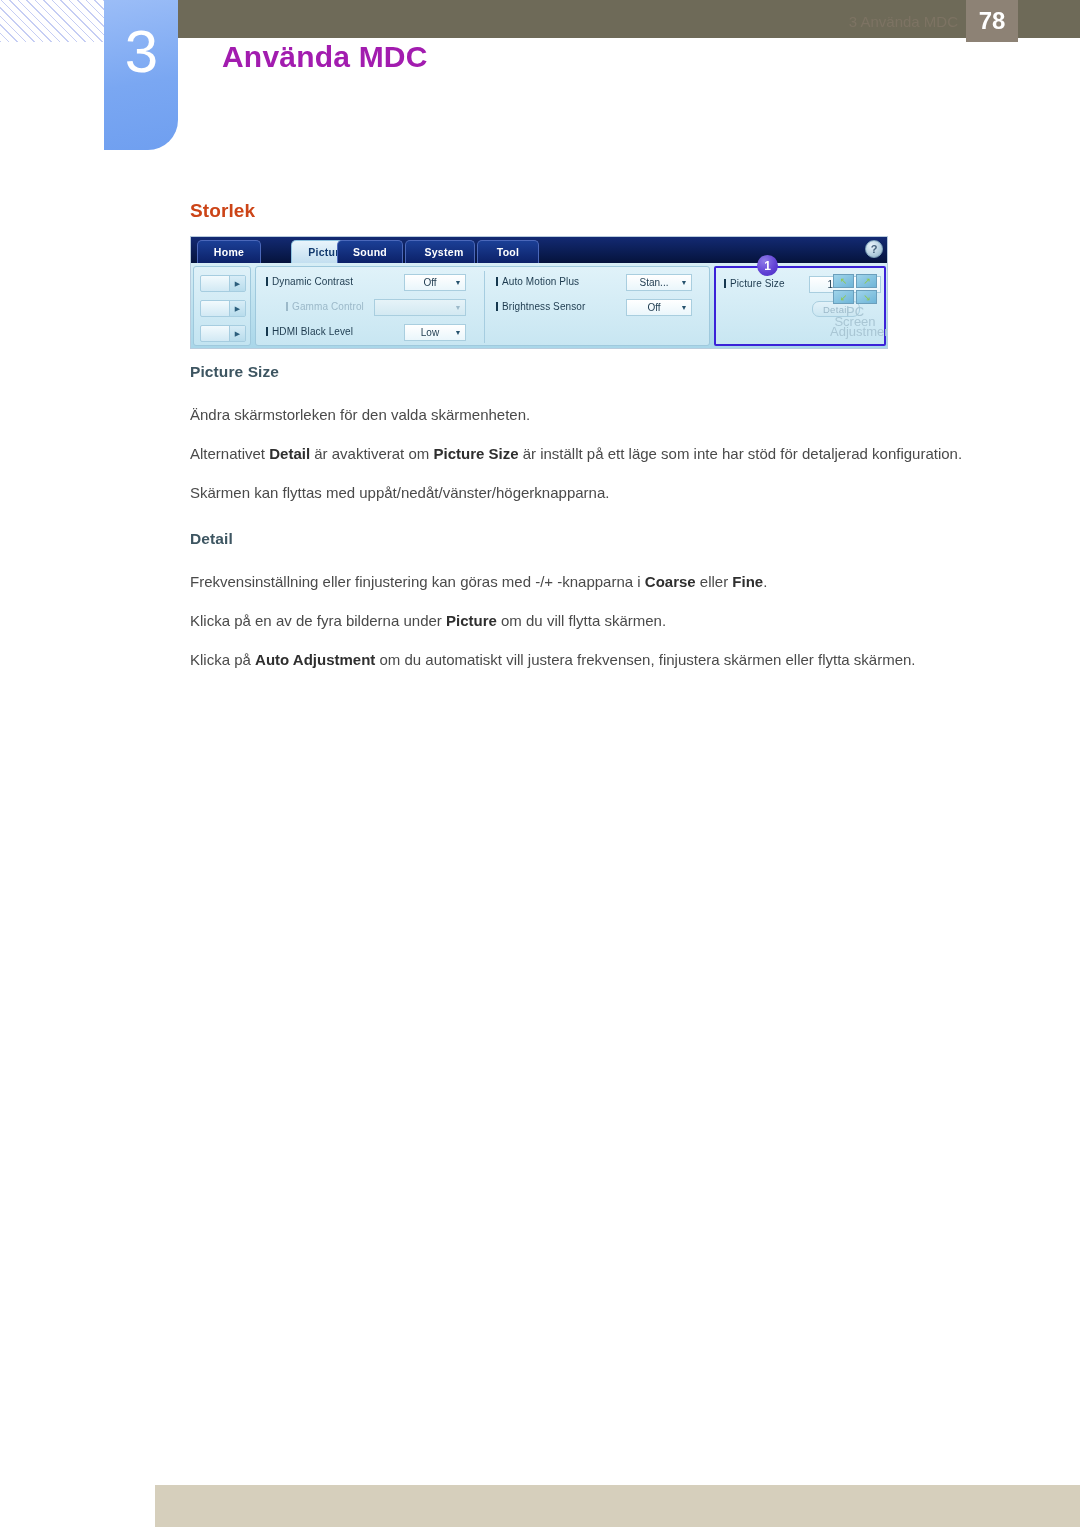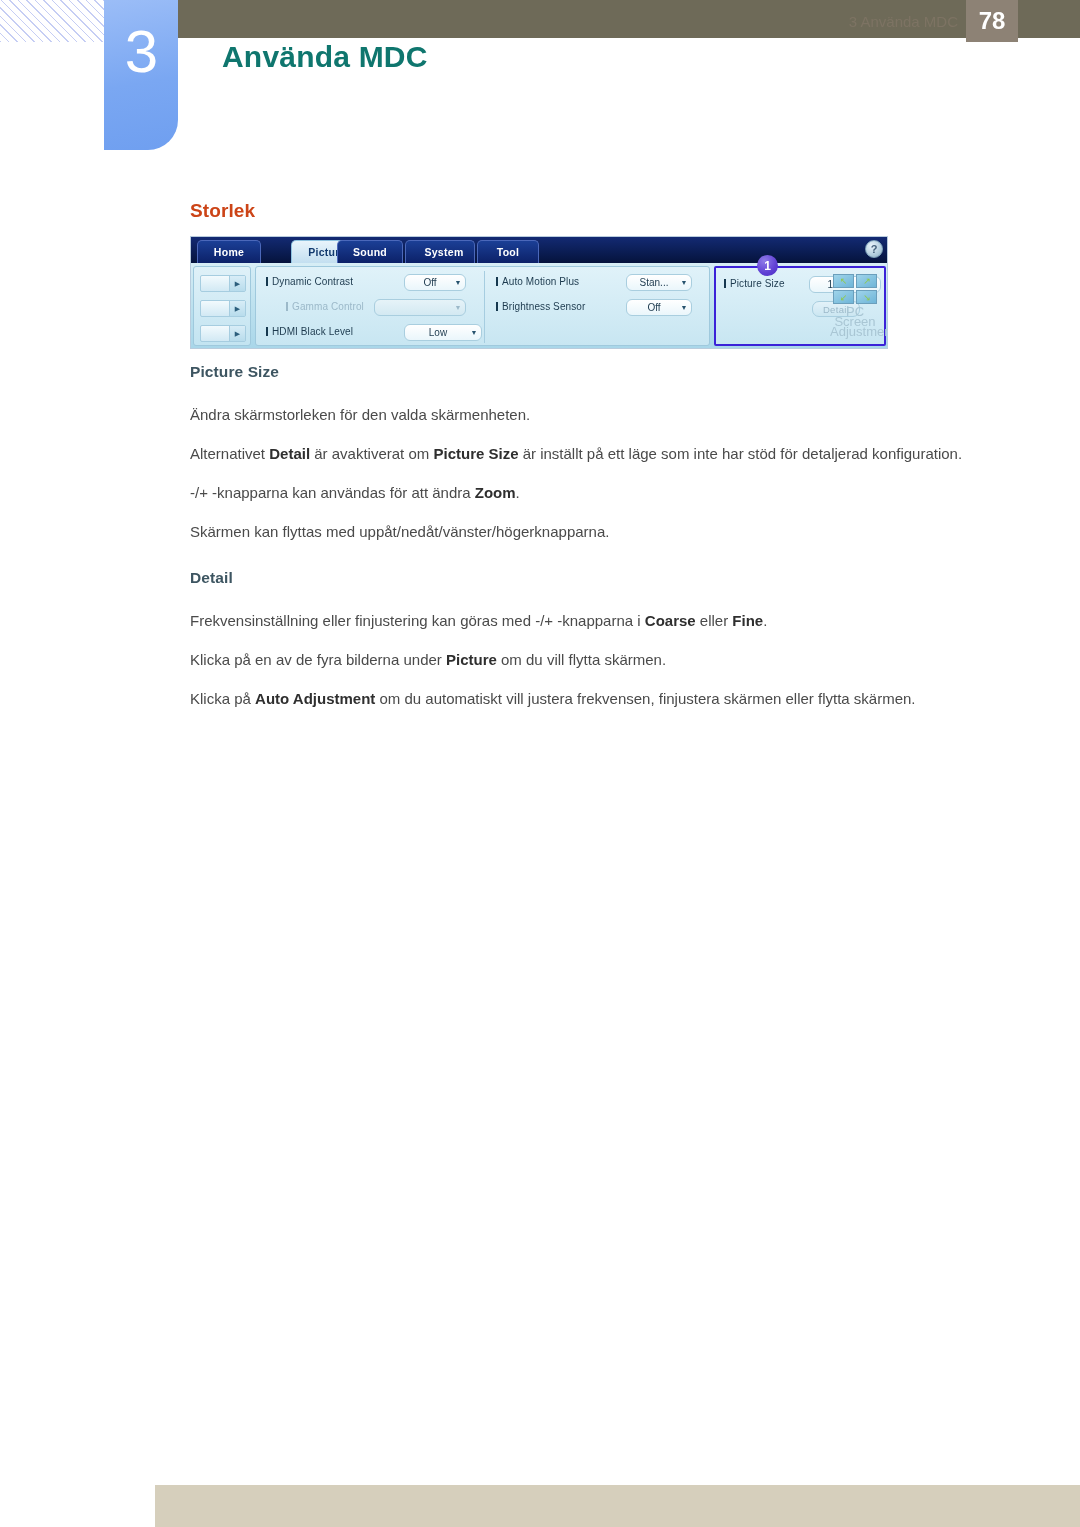--- a/index.html
+++ b/index.html
@@ -58,21 +58,21 @@
     color: #ffffff;
     line-height: 1;
     letter-spacing: -1px;
   }
 
   .chapter-title {
     position: absolute;
     left: 222px; top: 40px;
     font-size: 30px;
     font-weight: 700;
-    color: #0f766e;
+    color: #a21caf;
     letter-spacing: 0.2px;
   }
 
   
   .content {
     position: absolute;
     left: 190px; top: 200px;
     width: 800px;
   }
 
@@ -216,21 +216,21 @@
   }
   .ctrl-label.disabled { color: #9cb9c9; margin-left: 20px; }
   .ctrl-label.disabled::before { background: #9cb9c9; }
 
   .combo {
     position: absolute;
     height: 17px;
     background: linear-gradient(180deg, #ffffff 0%, #eaf6fb 100%);
     border: 1px solid #a9ced f;
     border: 1px solid #a9cedf;
-    border-radius: 6px;
+    border-radius: 0;
     display: flex;
     align-items: center;
     font-size: 10px;
     color: #1d3a4e;
   }
   .combo .val {
     flex: 1;
     text-align: center;
     padding-left: 4px;
   }
@@ -401,21 +401,21 @@
             <span class="caret">▼</span>
           </div>
 
           <div class="ctrl-label disabled" style="left:10px;top:34px;">Gamma Control</div>
           <div class="combo disabled" style="left:118px;top:32px;width:92px;">
             <span class="val"></span>
             <span class="caret">▼</span>
           </div>
 
           <div class="ctrl-label" style="left:10px;top:59px;">HDMI Black Level</div>
-          <div class="combo" style="left:148px;top:57px;width:78px;">
+          <div class="combo" style="left:148px;top:57px;width:62px;">
             <span class="val">Low</span>
             <span class="caret">▼</span>
           </div>
 
           <div style="position:absolute;left:228px;top:4px;width:1px;height:72px;background:#a6cde0;"></div>
 
           <div class="ctrl-label" style="left:240px;top:9px;">Auto Motion Plus</div>
           <div class="combo" style="left:370px;top:7px;width:66px;">
             <span class="val">Stan...</span>
             <span class="caret">▼</span>
@@ -462,23 +462,20 @@
       <div class="callout">1</div>
     </div>
 
     <div class="sub-head first">Picture Size</div>
     <div class="para">Ändra skärmstorleken för den valda skärmenheten.</div>
 
     <div class="para">
       <span>Alternativet </span><b>Detail</b><span> är avaktiverat om </span><b>Picture Size</b><span> är inställt på ett läge som inte har stöd för detaljerad konfiguration.</span>
     </div>
 
-    <div class="para">
-      <span>-/+ -knapparna kan användas för att ändra </span><b>Zoom</b><span>.</span>
-    </div>
 
     <div class="para">Skärmen kan flyttas med uppåt/nedåt/vänster/högerknapparna.</div>
 
     <div class="sub-head">Detail</div>
 
 
     <div class="para">
       <span>Frekvensinställning eller finjustering kan göras med -/+ -knapparna i </span><b>Coarse</b><span> eller </span><b>Fine</b><span>.</span>
     </div>
 

